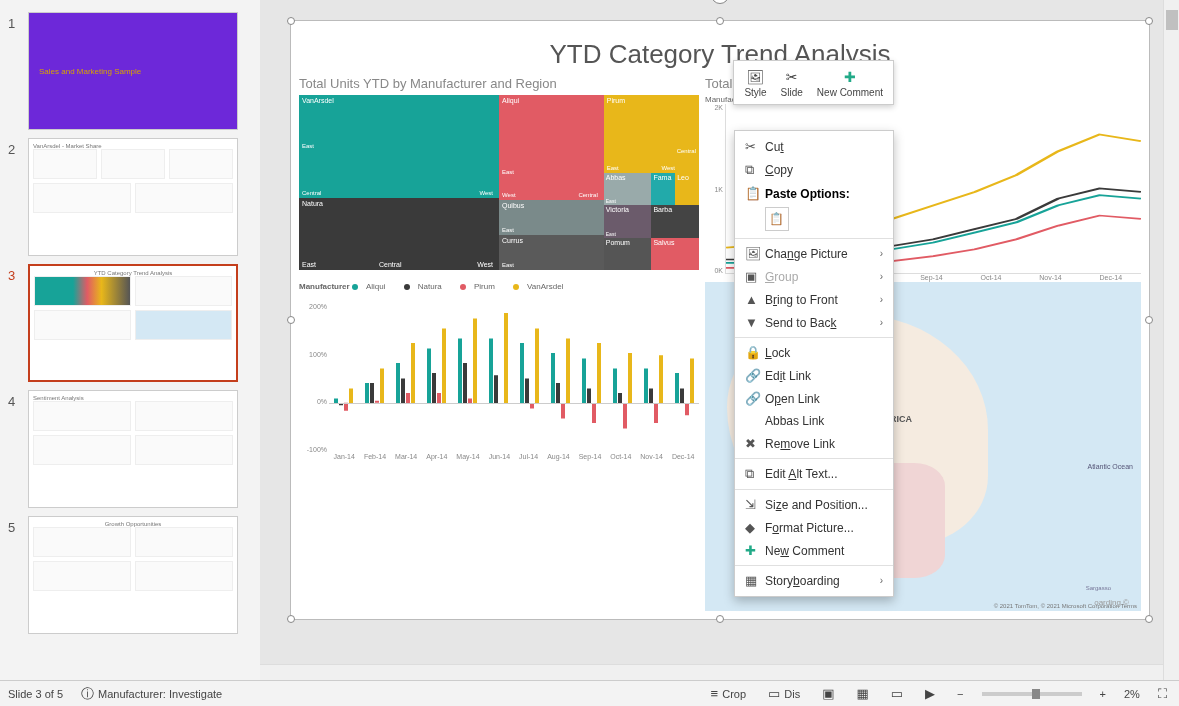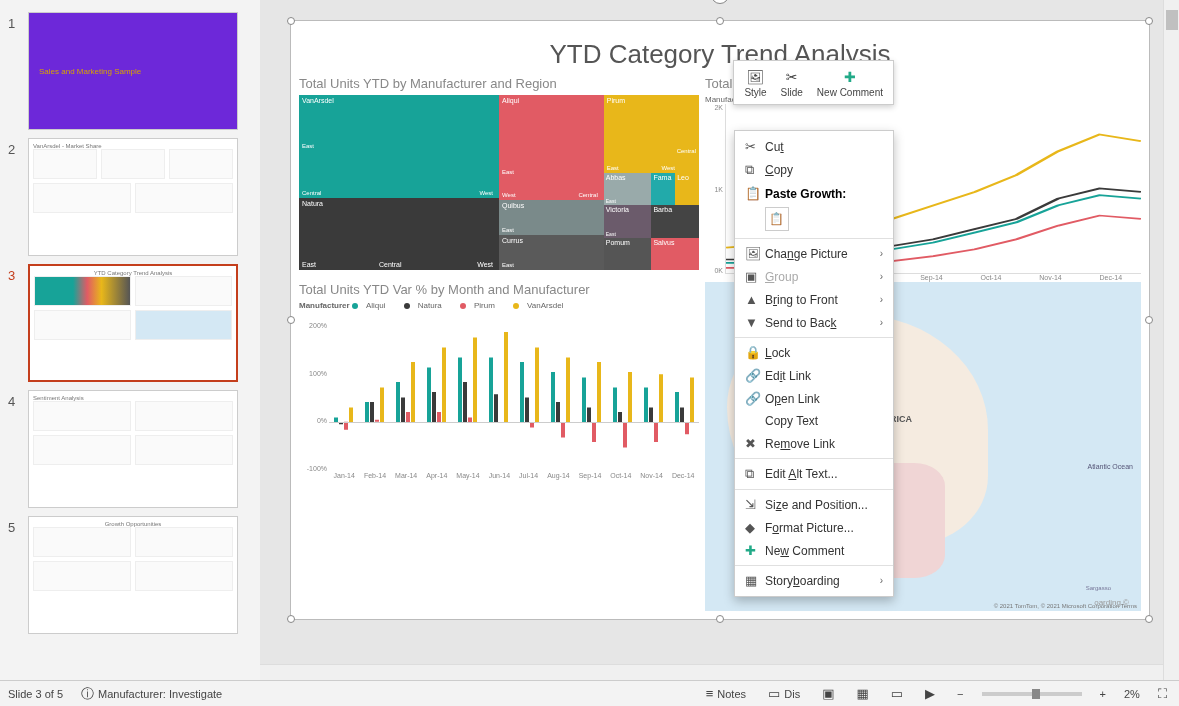--- a/index.html
+++ b/index.html
@@ -277,21 +277,20 @@
               <span>Jul-14</span>
               <span>Aug-14</span>
               <span>Sep-14</span>
               <span>Oct-14</span>
               <span>Nov-14</span>
               <span>Dec-14</span>
           </div>
         </div>
 
         <div class="barchart">
-          <div class="chart-title">Total Units YTD Var % by Month and Manufacturer</div>
           <div class="bc-legend"><b>Manufacturer</b>
             <span><span class="bc-dot" style="background:#17a398"></span><span>Aliqui</span></span>
             <span><span class="bc-dot" style="background:#3a3a3a"></span><span>Natura</span></span>
             <span><span class="bc-dot" style="background:#e15b64"></span><span>Pirum</span></span>
             <span><span class="bc-dot" style="background:#e8b71a"></span><span>VanArsdel</span></span>
           </div>
           <div class="bc-body" id="bc-body">
             <div class="bc-ylabels">
                 <span>200%</span>
                 <span>100%</span>
@@ -423,21 +422,21 @@
   <div class="cm-item">
       <span class="cm-icon">✂</span>
       <span class="cm-label">Cu<u class="acc">t</u></span>
     </div>
   <div class="cm-item">
       <span class="cm-icon">⧉</span>
       <span class="cm-label"><u class="acc">C</u>opy</span>
     </div>
   <div class="cm-header">
       <span class="cm-icon" style="color:#b85c00">📋</span>
-      <span class="cm-label">Paste Growth:</span>
+      <span class="cm-label">Paste Options:</span>
     </div>
   <div class="paste-opts"><span class="paste-opt">📋</span></div>
   <div class="cm-sep"></div>
   <div class="cm-item">
       <span class="cm-icon">🖼</span>
       <span class="cm-label">Cha<u class="acc">n</u>ge Picture</span>
       <span class="cm-arrow">›</span>
     </div>
   <div class="cm-item disabled">
       <span class="cm-icon">▣</span>
@@ -462,21 +461,21 @@
   <div class="cm-item">
       <span class="cm-icon">🔗</span>
       <span class="cm-label">Ed<u class="acc">i</u>t Link</span>
     </div>
   <div class="cm-item">
       <span class="cm-icon">🔗</span>
       <span class="cm-label">O<u class="acc">p</u>en Link</span>
     </div>
   <div class="cm-item">
       <span class="cm-icon"></span>
-      <span class="cm-label">Copy Text</span>
+      <span class="cm-label">Abbas Link</span>
     </div>
   <div class="cm-item">
       <span class="cm-icon">✖</span>
       <span class="cm-label">Re<u class="acc">m</u>ove Link</span>
     </div>
   <div class="cm-sep"></div>
   <div class="cm-item">
       <span class="cm-icon">⧉</span>
       <span class="cm-label">Edit <u class="acc">A</u>lt Text...</span>
     </div>
@@ -508,21 +507,21 @@
 
 <div class="statusbar">
   <span>Slide 3 of 5</span>
   <span class="sb-btn">
       <span class="sb-icon">ⓘ</span>
       <span>Manufacturer: Investigate</span>
     </span>
   <span class="spacer"></span>
   <span class="sb-btn">
       <span class="sb-icon">≡</span>
-      <span>Notes</span>
+      <span>Crop</span>
     </span>
   <span class="sb-btn">
       <span class="sb-icon">▭</span>
       <span>Dis</span>
     </span>
   <span class="sb-btn">
       <span class="sb-icon">▣</span>
     </span>
   <span class="sb-btn">
       <span class="sb-icon">▦</span>

